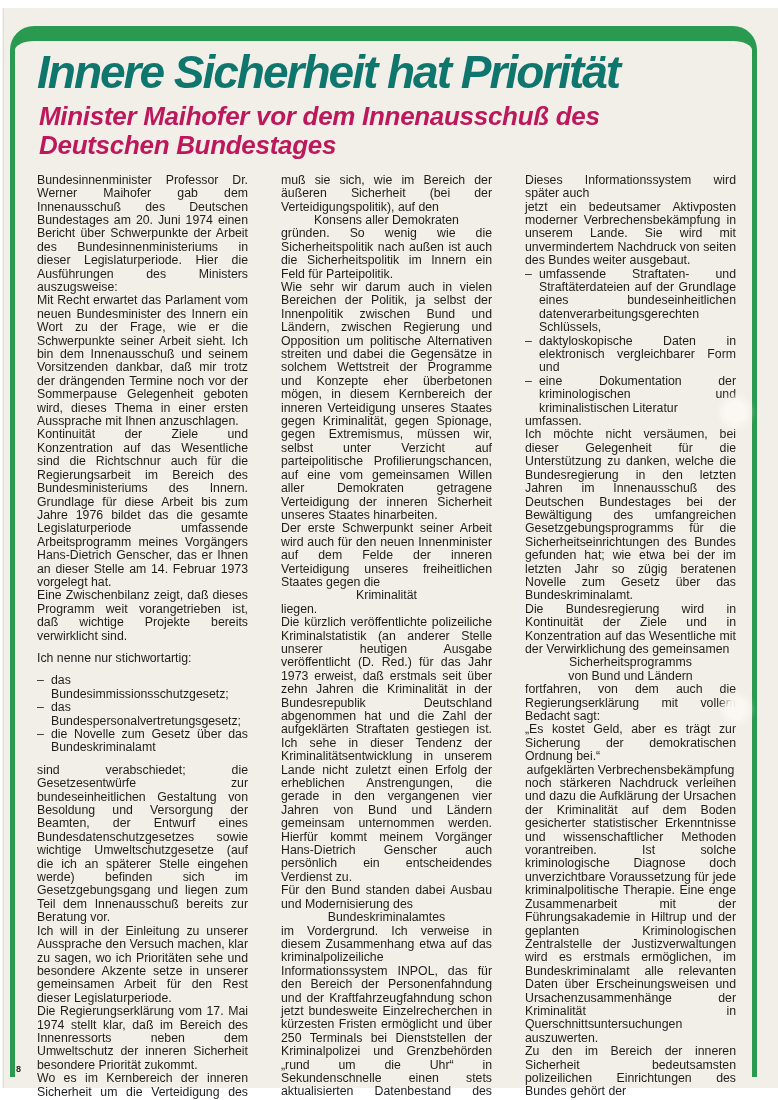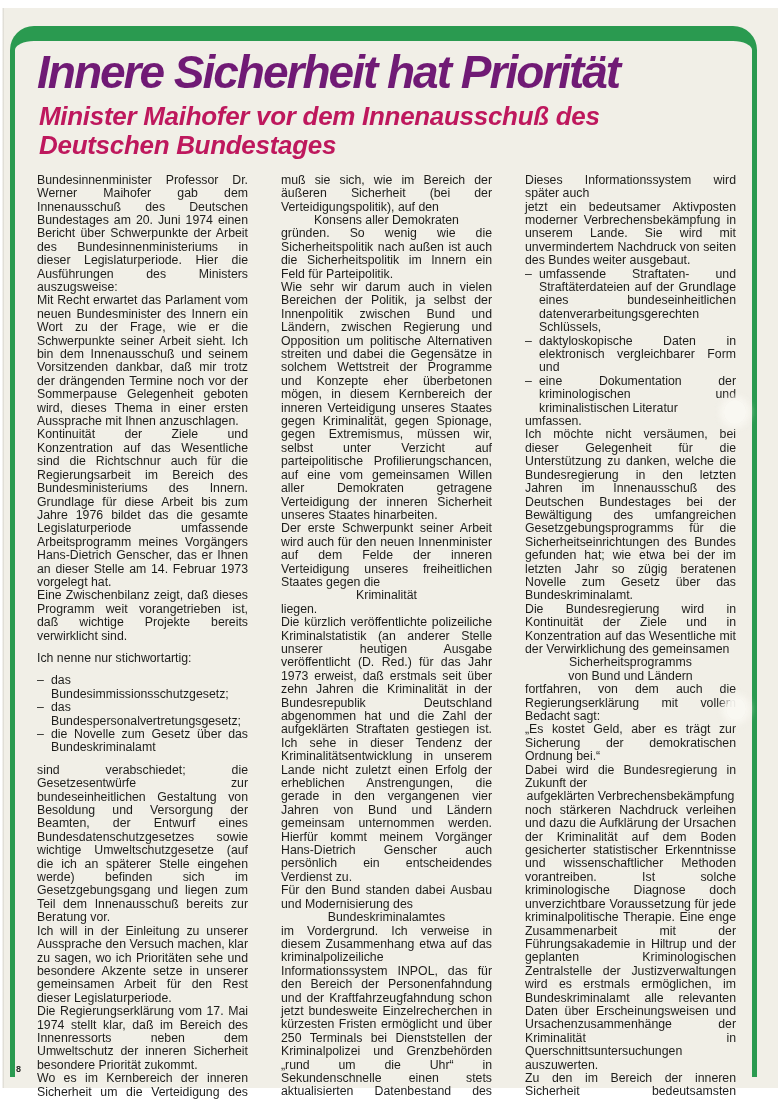--- a/index.html
+++ b/index.html
@@ -30,21 +30,21 @@
   .content{
     position:absolute;left:0;top:0;right:0;bottom:0;
     padding:8px 16px 0 22px;
     color:var(--ink,#1d1d1b);
   }
   .title{
     margin:0;
     font-size:46px;line-height:1.0;
     font-weight:bold;font-style:italic;
     letter-spacing:-2px;
-    color:#701a75;
+    color:#0f766e;
   }
   .subtitle{
     margin:7px 0 0 2px;
     font-size:26px;line-height:1.13;
     font-weight:bold;font-style:italic;
     letter-spacing:-0.3px;
     max-width:640px;
     color:#be185d;
   }
   .columns{
@@ -140,21 +140,20 @@
             <span class="dash">–</span>
             <span class="li-text">eine Dokumentation der kriminologischen und kriminalistischen Literatur</span>
           </div>
           <p class="blk p">umfassen.</p>
           <p class="blk p">Ich möchte nicht versäumen, bei dieser Gelegenheit für die Unterstützung zu danken, welche die Bundesregierung in den letzten Jahren im Innenausschuß des Deutschen Bundestages bei der Bewältigung des umfangreichen Gesetzgebungsprogramms für die Sicherheitseinrichtungen des Bundes gefunden hat; wie etwa bei der im letzten Jahr so zügig beratenen Novelle zum Gesetz über das Bundeskriminalamt.</p>
           <p class="blk p">Die Bundesregierung wird in Kontinuität der Ziele und in Konzentration auf das Wesentliche mit der Verwirklichung des gemeinsamen</p>
           <p class="blk center">Sicherheitsprogramms</p>
           <p class="blk center">von Bund und Ländern</p>
           <p class="blk p">fortfahren, von dem auch die Regierungserklärung mit vollem Bedacht sagt:</p>
           <p class="blk p">„Es kostet Geld, aber es trägt zur Sicherung der demokratischen Ordnung bei.“</p>
-          <p class="blk p">Dabei wird die Bundesregierung in Zukunft der</p>
           <p class="blk center">aufgeklärten Verbrechensbekämpfung</p>
           <p class="blk p">noch stärkeren Nachdruck verleihen und dazu die Aufklärung der Ursachen der Kriminalität auf dem Boden gesicherter statistischer Erkenntnisse und wissenschaftlicher Methoden vorantreiben. Ist solche kriminologische Diagnose doch unverzichtbare Voraussetzung für jede kriminalpolitische Therapie. Eine enge Zusammenarbeit mit der Führungsakademie in Hiltrup und der geplanten Kriminologischen Zentralstelle der Justizverwaltungen wird es erstmals ermöglichen, im Bundeskriminalamt alle relevanten Daten über Erscheinungsweisen und Ursachenzusammenhänge der Kriminalität in Querschnittsuntersuchungen auszuwerten.</p>
           <p class="blk p">Zu den im Bereich der inneren Sicherheit bedeutsamsten polizeilichen Einrichtungen des Bundes gehört der</p>
           <p class="blk center">Bundesgrenzschutz.</p>
         </div>
       </div>
   </div>
 </div>
 
 <div class="page-number">8</div>

